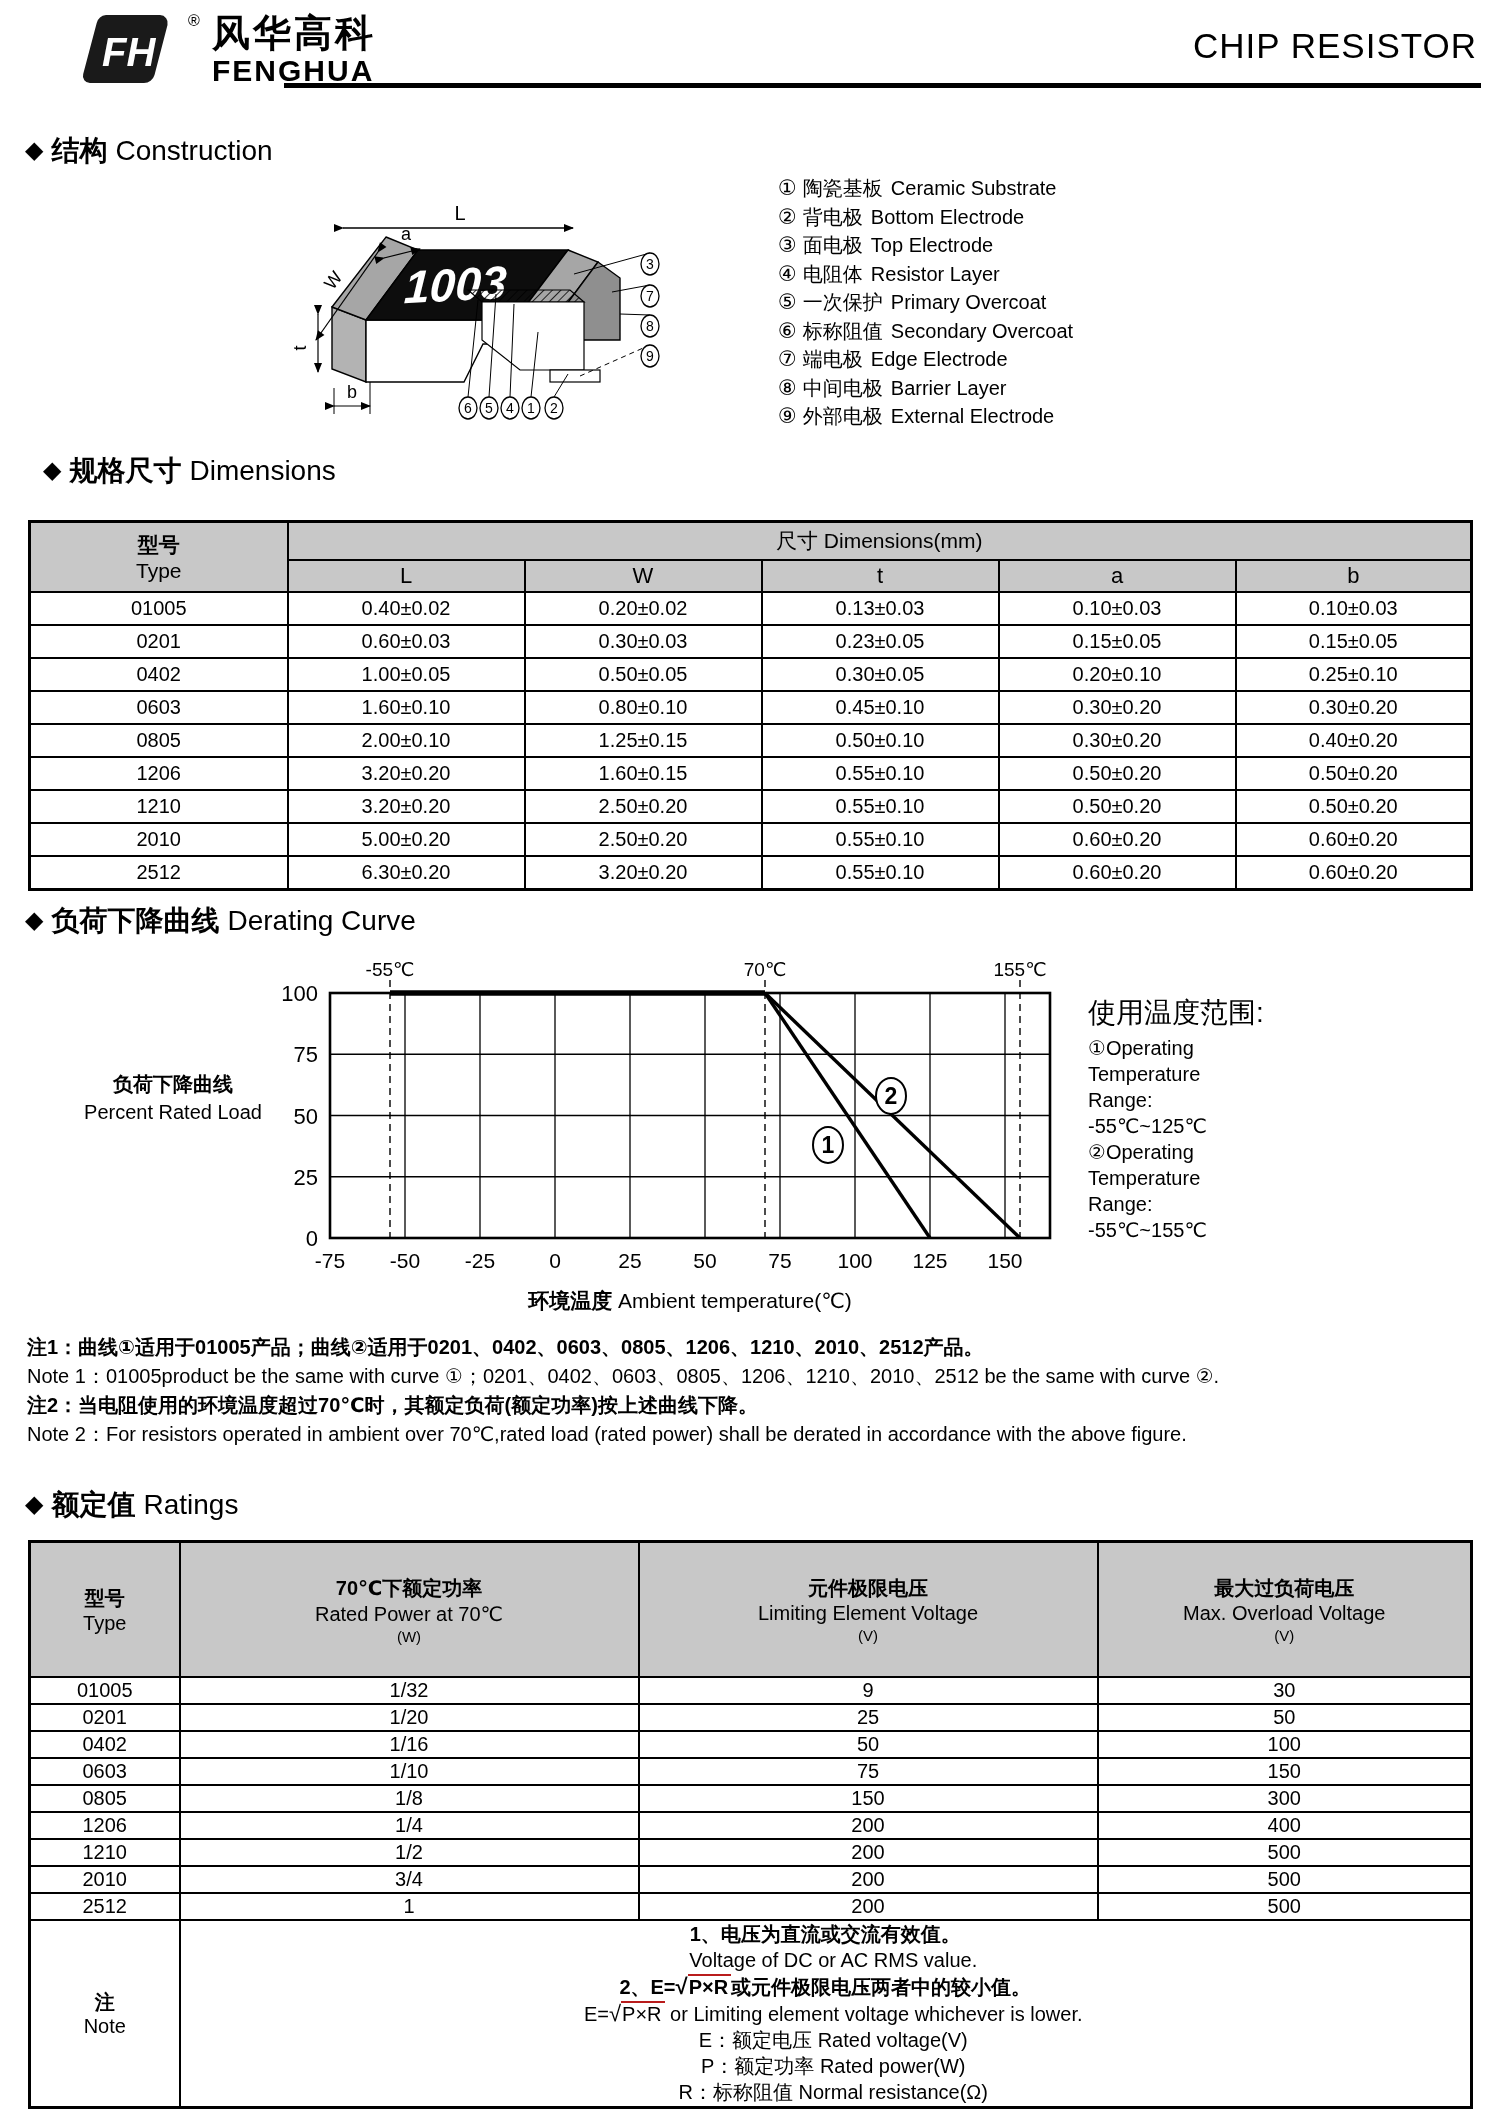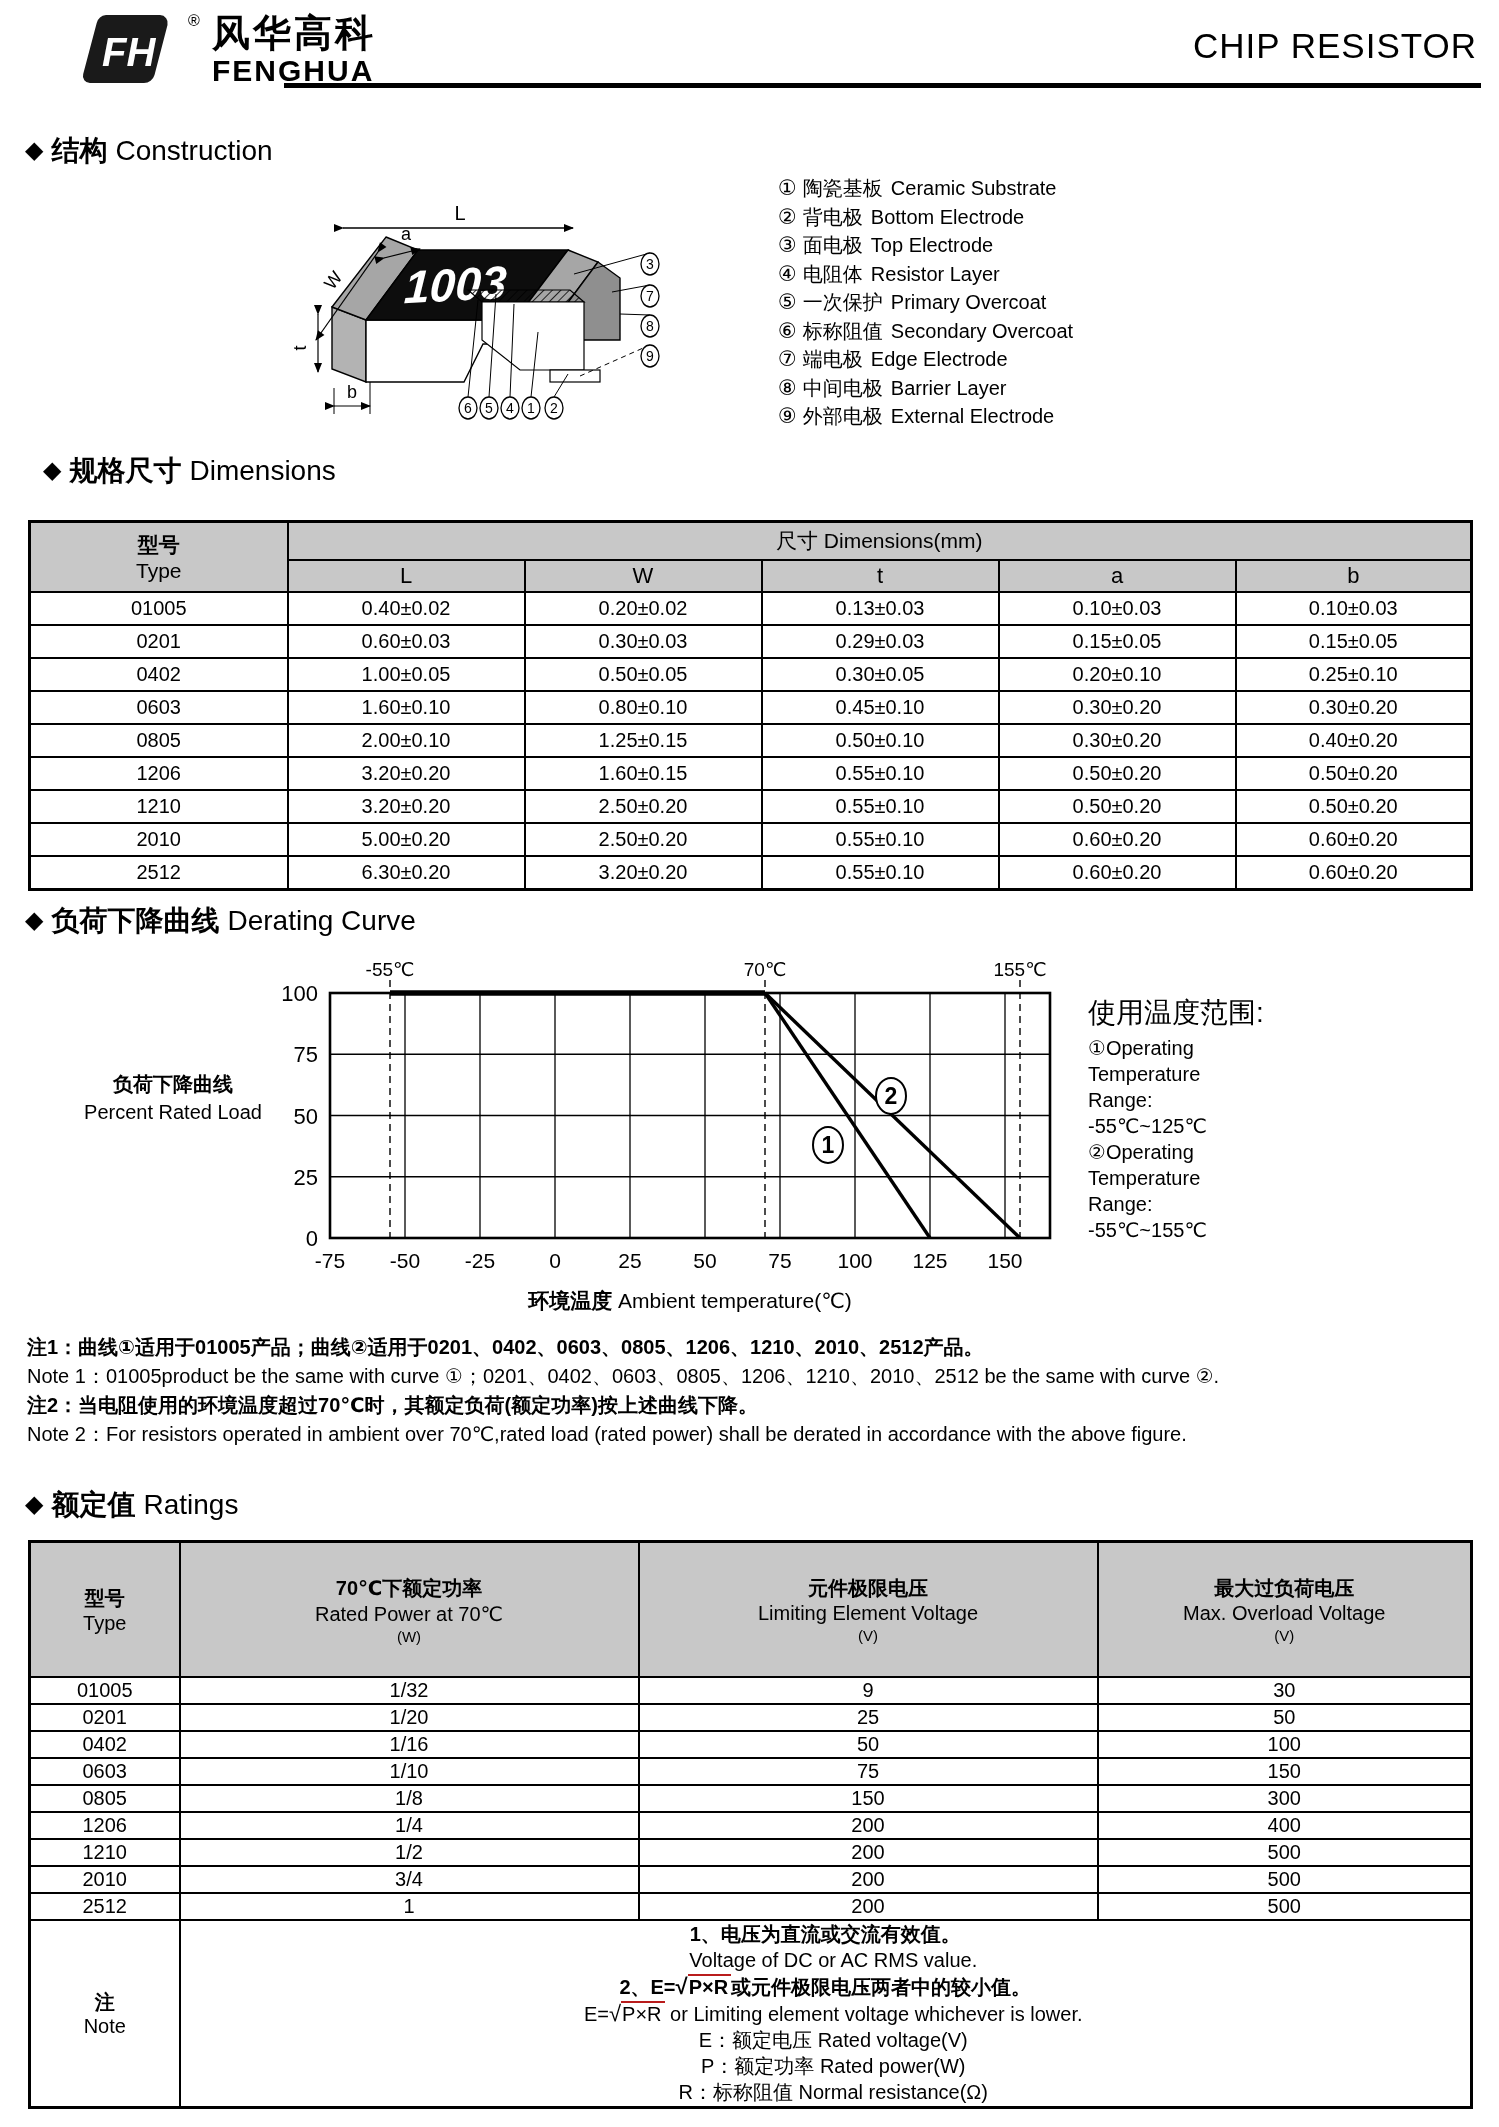--- a/index.html
+++ b/index.html
@@ -203,21 +203,21 @@
         <td>0.40±0.02</td>
         <td>0.20±0.02</td>
         <td>0.13±0.03</td>
         <td>0.10±0.03</td>
         <td>0.10±0.03</td>
       </tr>
       <tr>
         <td>0201</td>
         <td>0.60±0.03</td>
         <td>0.30±0.03</td>
-        <td>0.29±0.03</td>
+        <td>0.23±0.05</td>
         <td>0.15±0.05</td>
         <td>0.15±0.05</td>
       </tr>
       <tr>
         <td>0402</td>
         <td>1.00±0.05</td>
         <td>0.50±0.05</td>
         <td>0.30±0.05</td>
         <td>0.20±0.10</td>
         <td>0.25±0.10</td>

